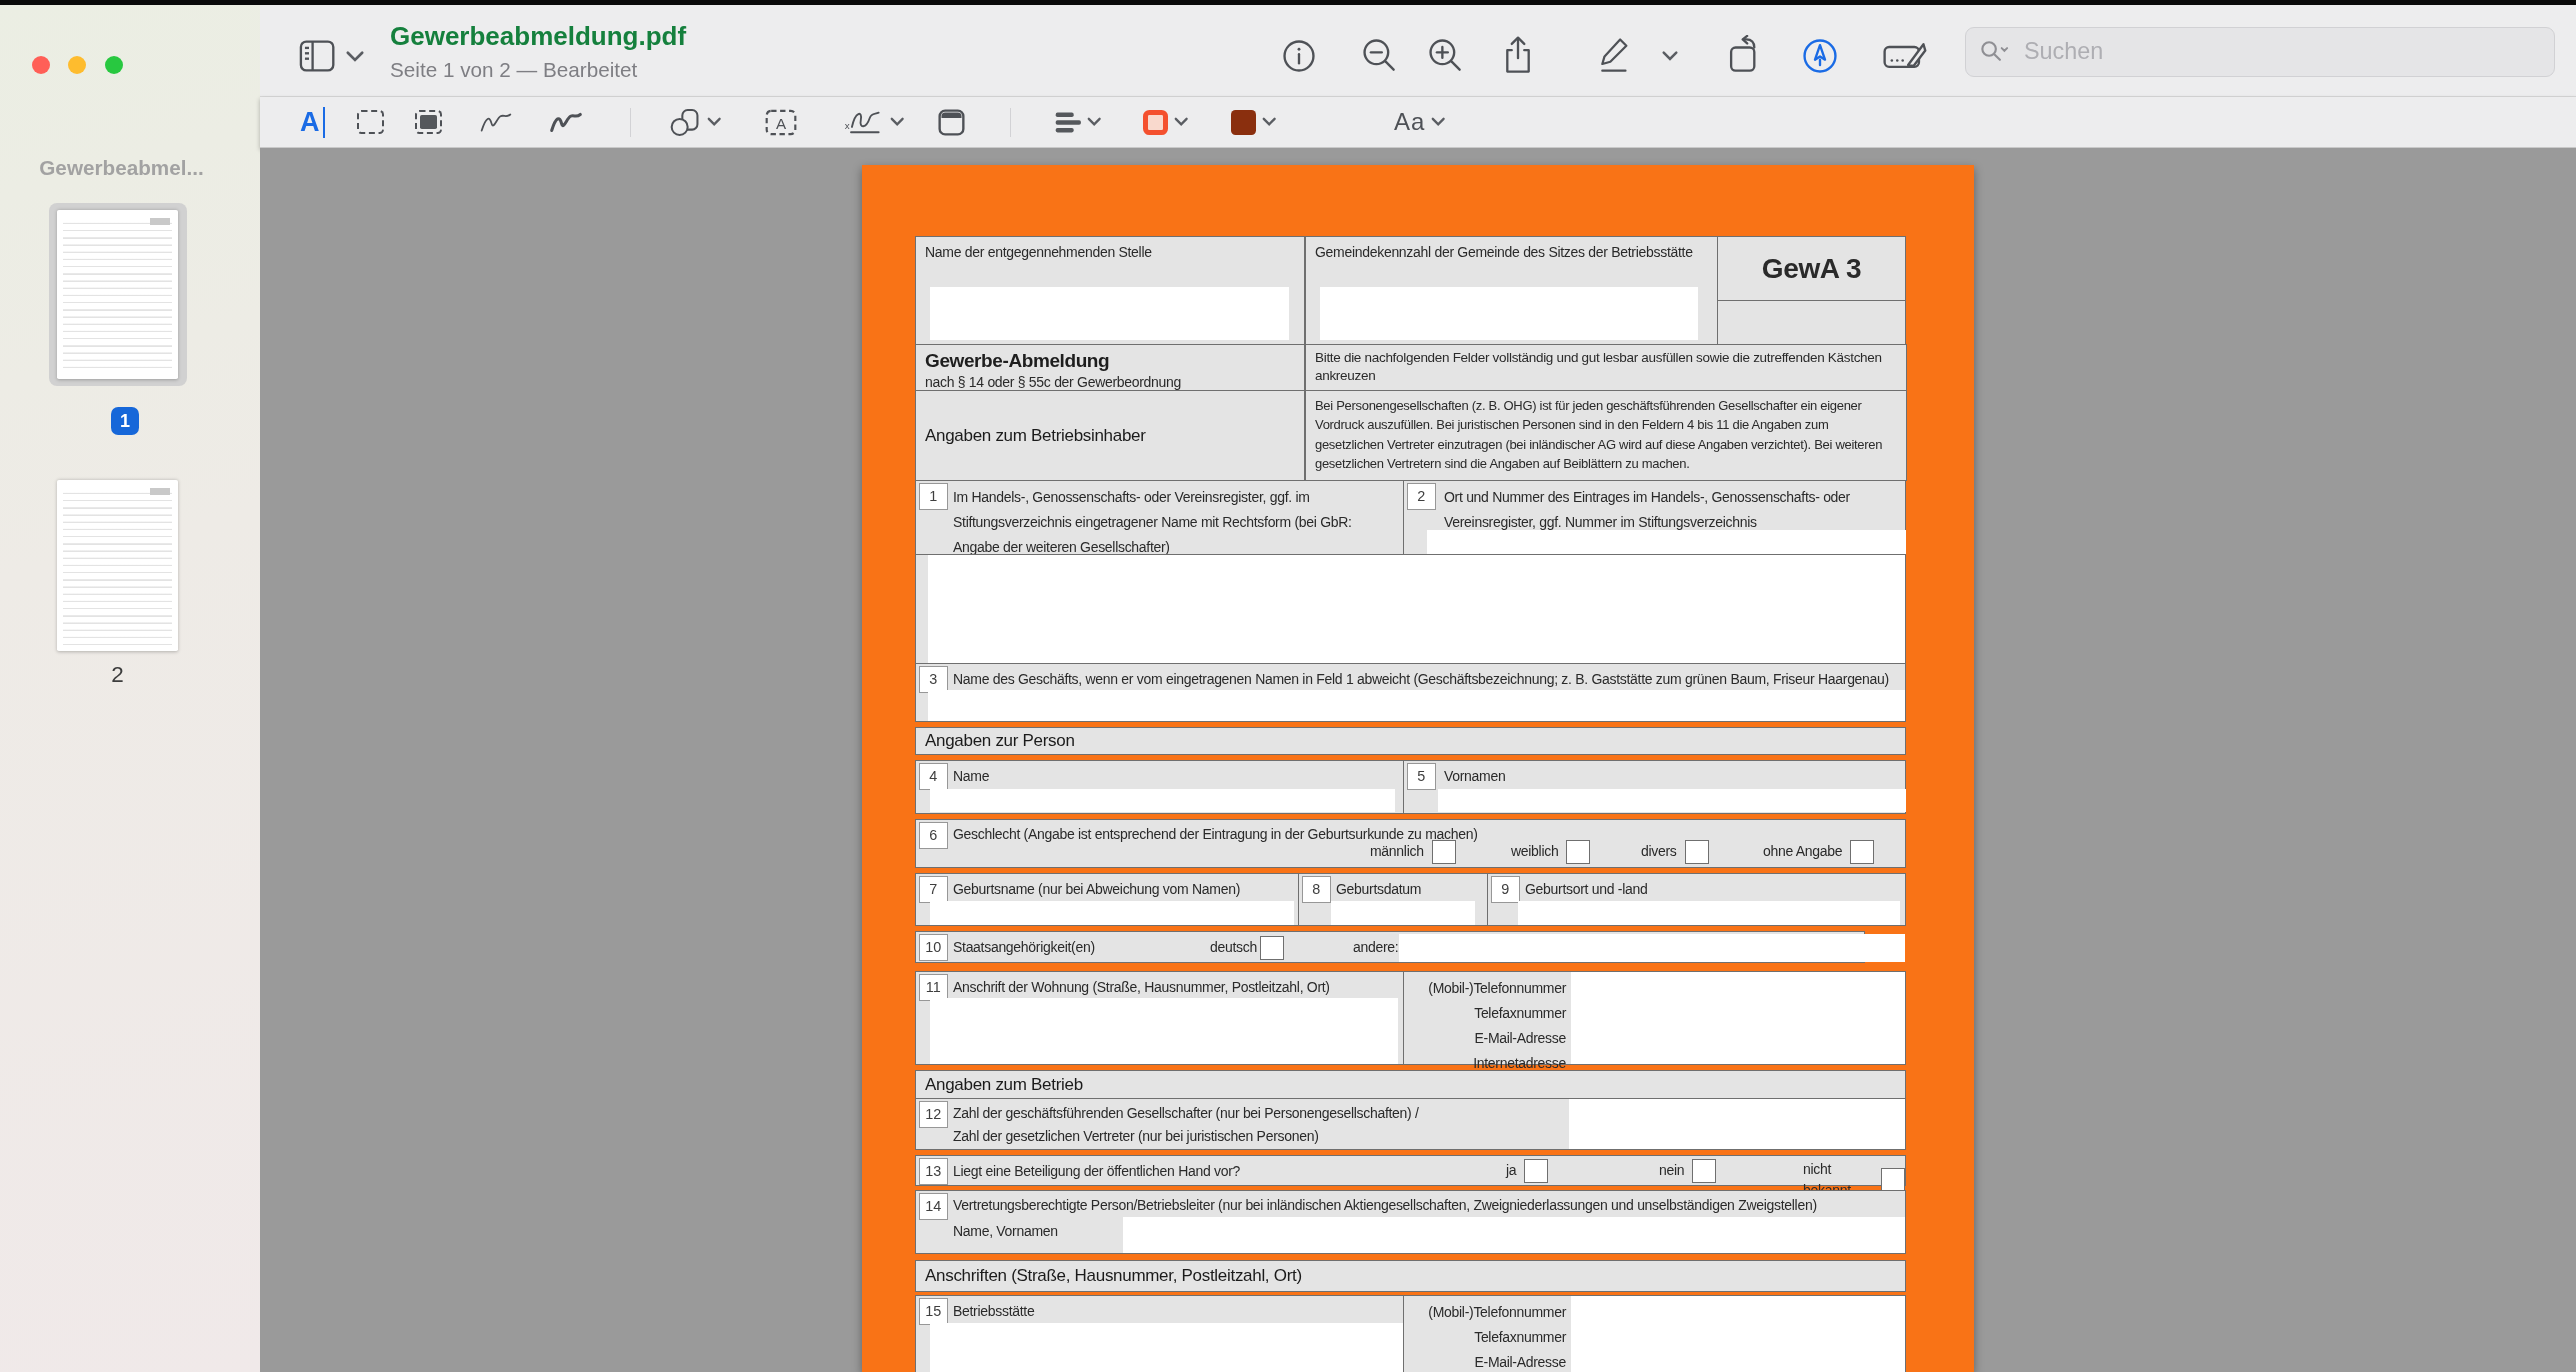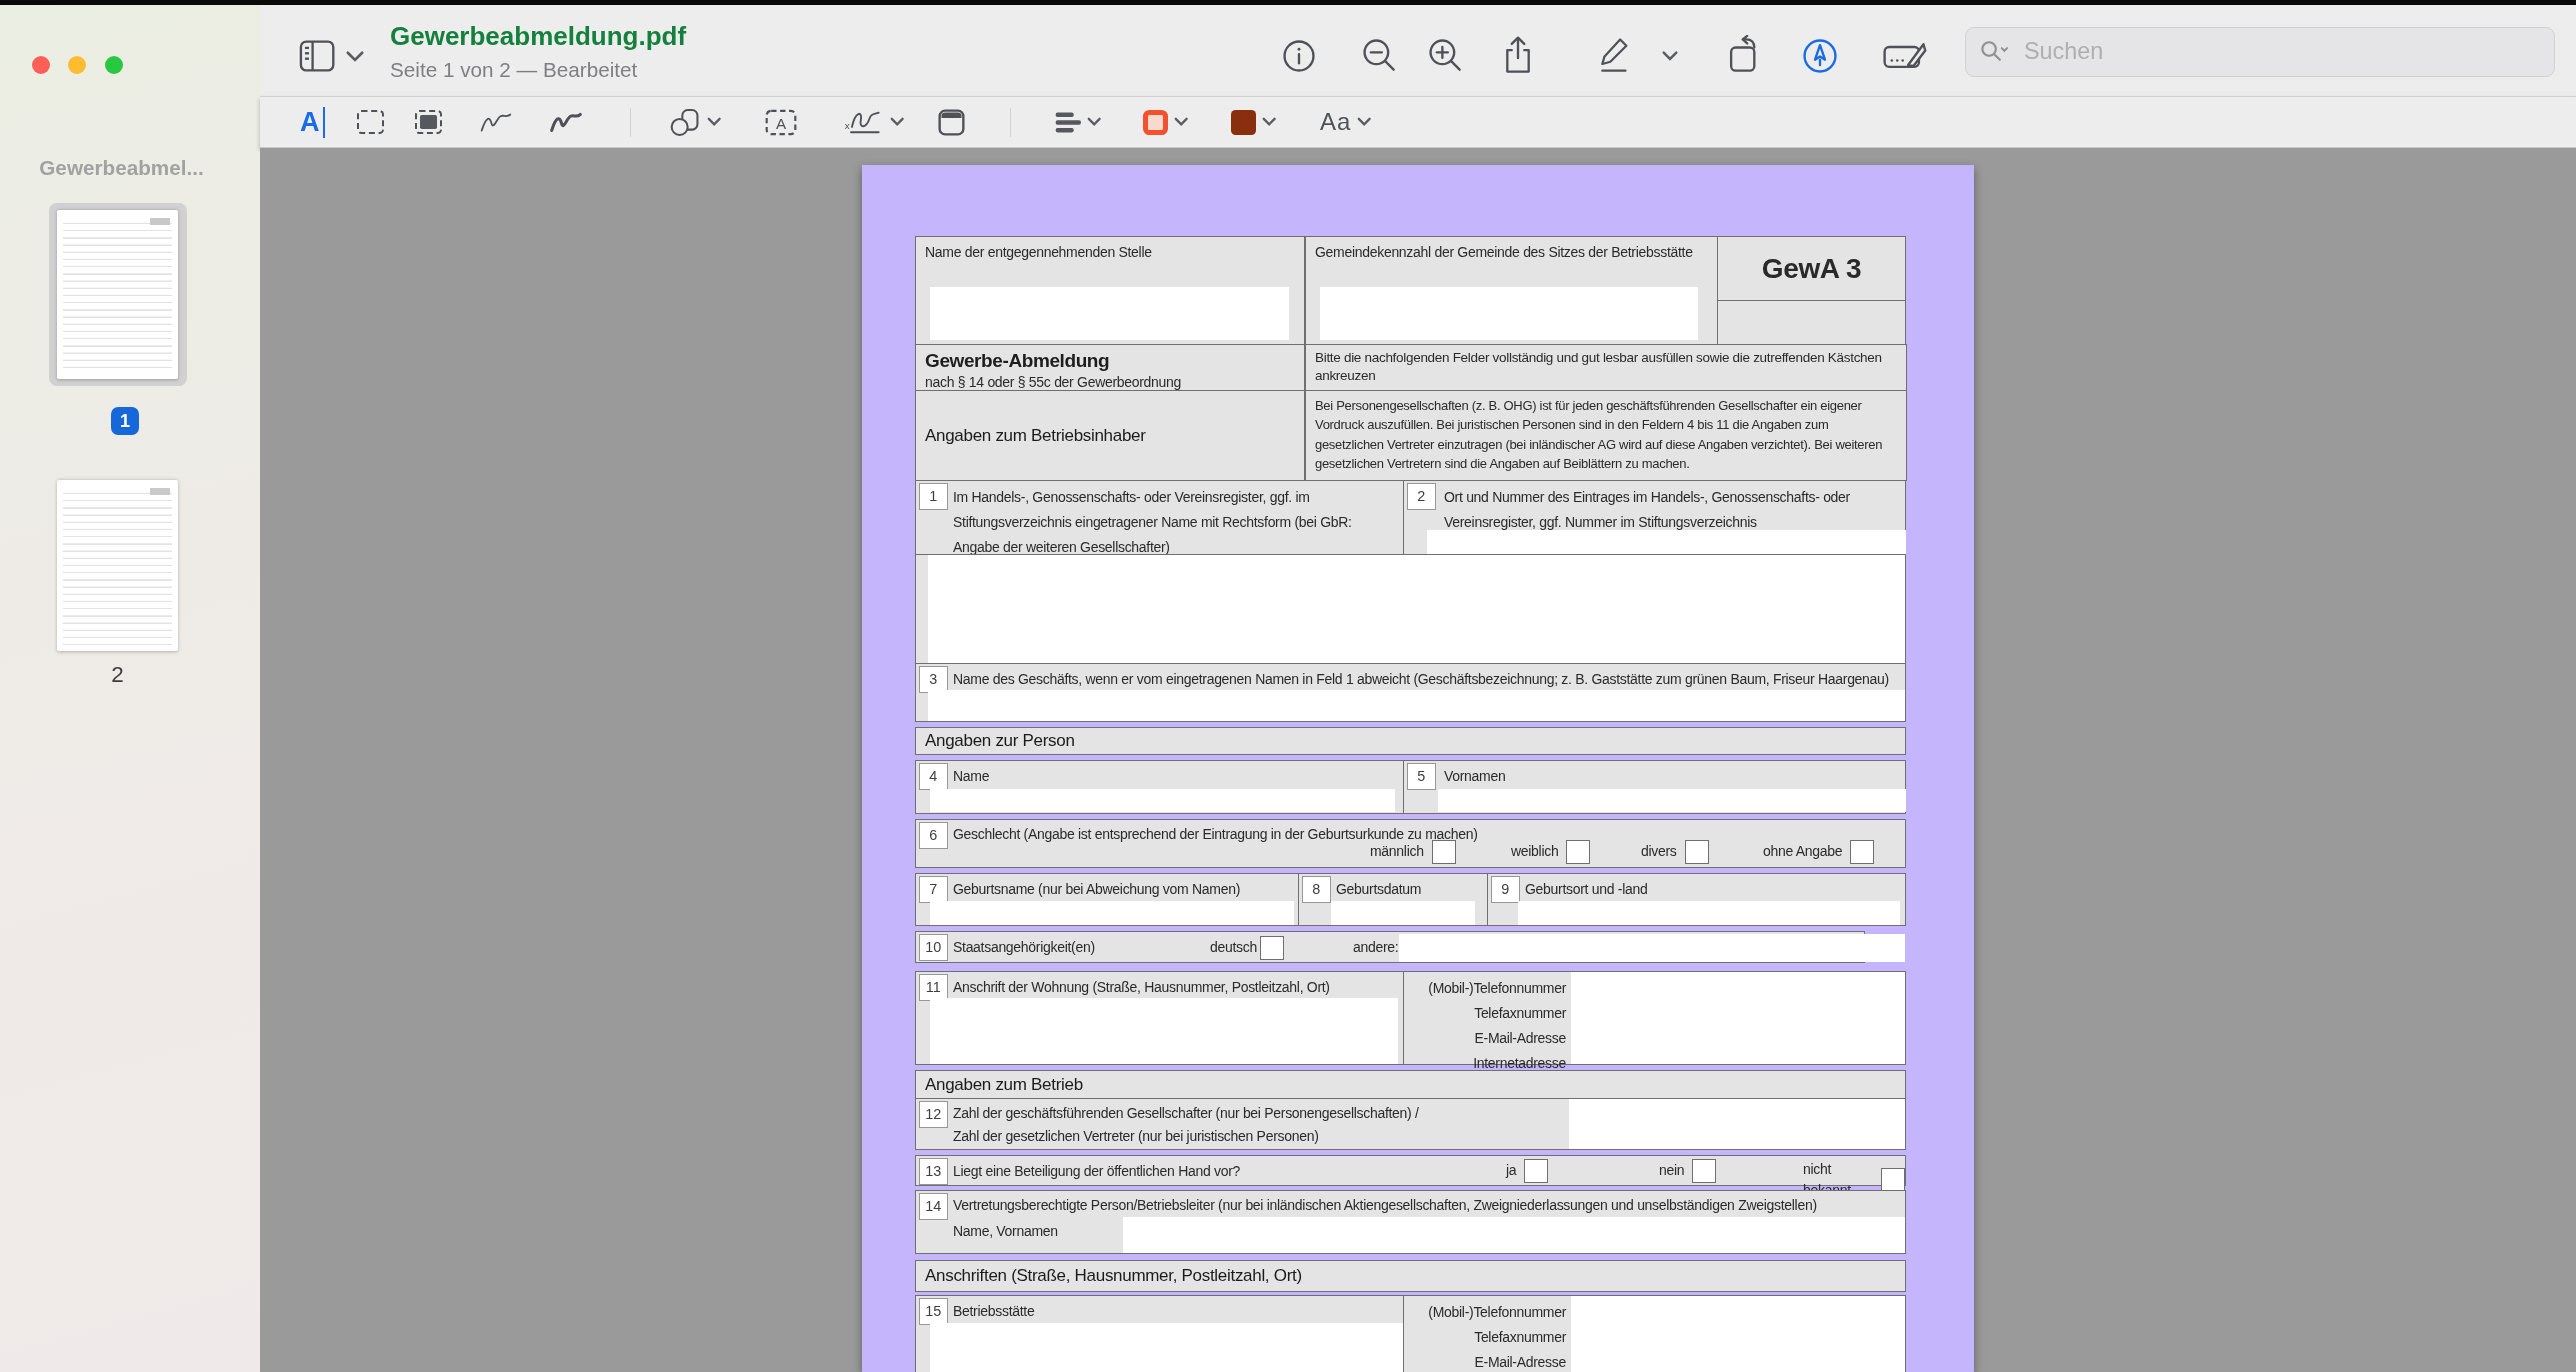--- a/index.html
+++ b/index.html
@@ -59,21 +59,21 @@
   #thumb2{left:57px;top:475px;width:121px;height:171px;}
   .mini{position:absolute;left:6.3px;top:6.3px;right:6.3px;bottom:6.3px;
         background:
           repeating-linear-gradient(180deg,#ffffff 0px,#ffffff 5.4px,#e3e3e3 6.3px,#e3e3e3 7.2px);}
   .mini::after{content:"";position:absolute;right:1.8px;top:0.9px;width:20px;height:7.2px;background:#c9c9c9;}
   #page1-badge{left:111px;top:402px;width:28px;height:28px;background:#1667d9;border-radius:7.2px;
                color:#fff;font-size:18px;font-weight:bold;display:flex;align-items:center;justify-content:center;}
   #page2-label{left:57px;top:657px;width:121px;text-align:center;font-size:22.5px;color:#3d3d3d;}
 
   
-  #page{left:862px;top:165px;width:1112px;height:1208px;background:#c4b5fd;
+  #page{left:862px;top:165px;width:1112px;height:1208px;background:#f97316;
         box-shadow:0 2.7px 9px rgba(0,0,0,.38);}
   .blk{position:absolute;border:0.9px solid #6f6f6f;background:#e4e4e4;box-sizing:border-box;
        color:#1e1e1e;}
   .flabel{font-size:14px;letter-spacing:-0.3px;color:#2a2a2a;line-height:1.55;}
   .sec-h{font-size:17px;font-weight:normal;letter-spacing:-0.3px;color:#1b1b1b;}
   .numbox{position:absolute;left:2.7px;top:1.8px;width:27px;height:25px;background:#fff;
           border:0.9px solid #979797;display:flex;align-items:center;justify-content:center;
           font-size:14.4px;color:#3f3f3f;}
   .wbox{position:absolute;background:#ffffff;}
   .cb{width:24px;height:24px;background:#fff;border:0.9px solid #6f6f6f;box-sizing:border-box;flex:none;}
@@ -275,21 +275,21 @@
     <svg width="14.4" height="10" viewBox="0 0 16 11" fill="none" stroke="#5a5d62" stroke-width="2.6" stroke-linecap="round">
       <path d="M2 2 L8 8 L14 2"></path>
     </svg>
   </div>
   <div class="mk-btn" style="left:971px;">
     <div class="swatch-fill" style="background:#8a2f0e;"></div>
     <svg width="14.4" height="10" viewBox="0 0 16 11" fill="none" stroke="#5a5d62" stroke-width="2.6" stroke-linecap="round">
       <path d="M2 2 L8 8 L14 2"></path>
     </svg>
   </div>
-  <div class="mk-btn" style="left:1060px;text-align:center;">
+  <div class="mk-btn" style="left:1134px;text-align:center;">
     <span class="aa-txt">Aa</span>
     <svg width="14.4" height="10" viewBox="0 0 16 11" fill="none" stroke="#5a5d62" stroke-width="2.6" stroke-linecap="round">
       <path d="M2 2 L8 8 L14 2"></path>
     </svg>
   </div>
 </div>
 
 <div id="content" class="abs"></div>
 
 <div id="page" class="abs">

